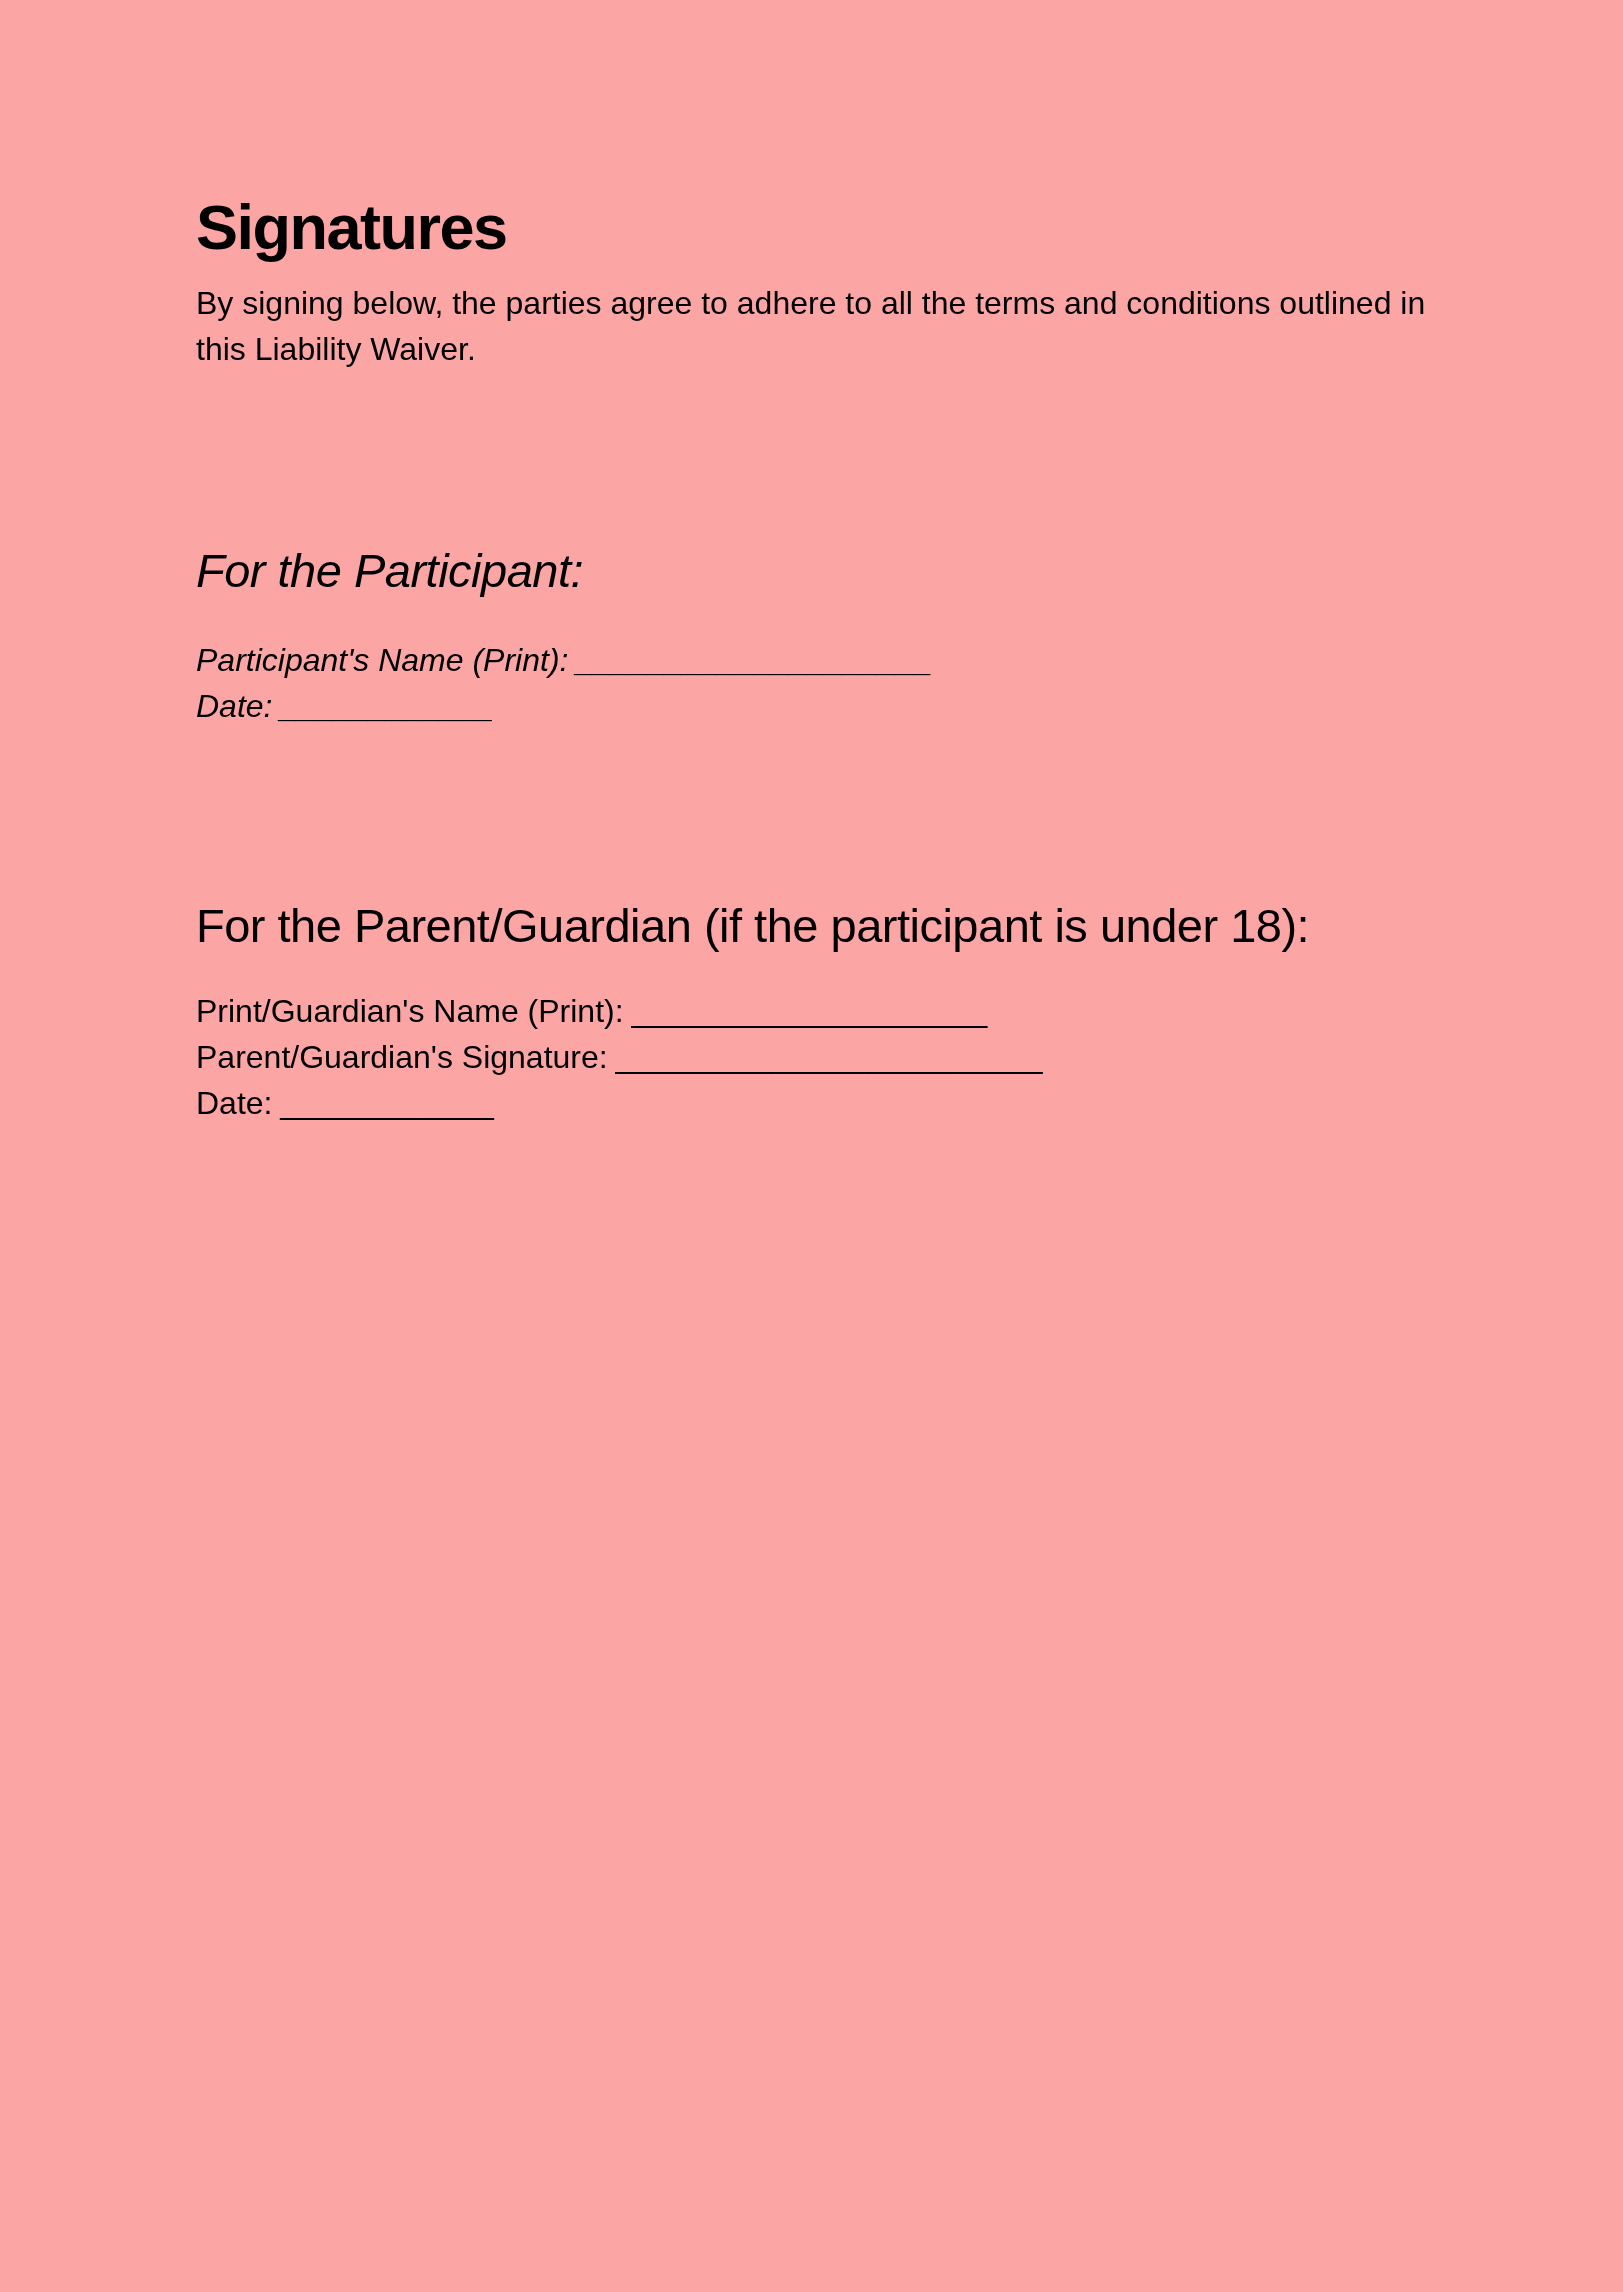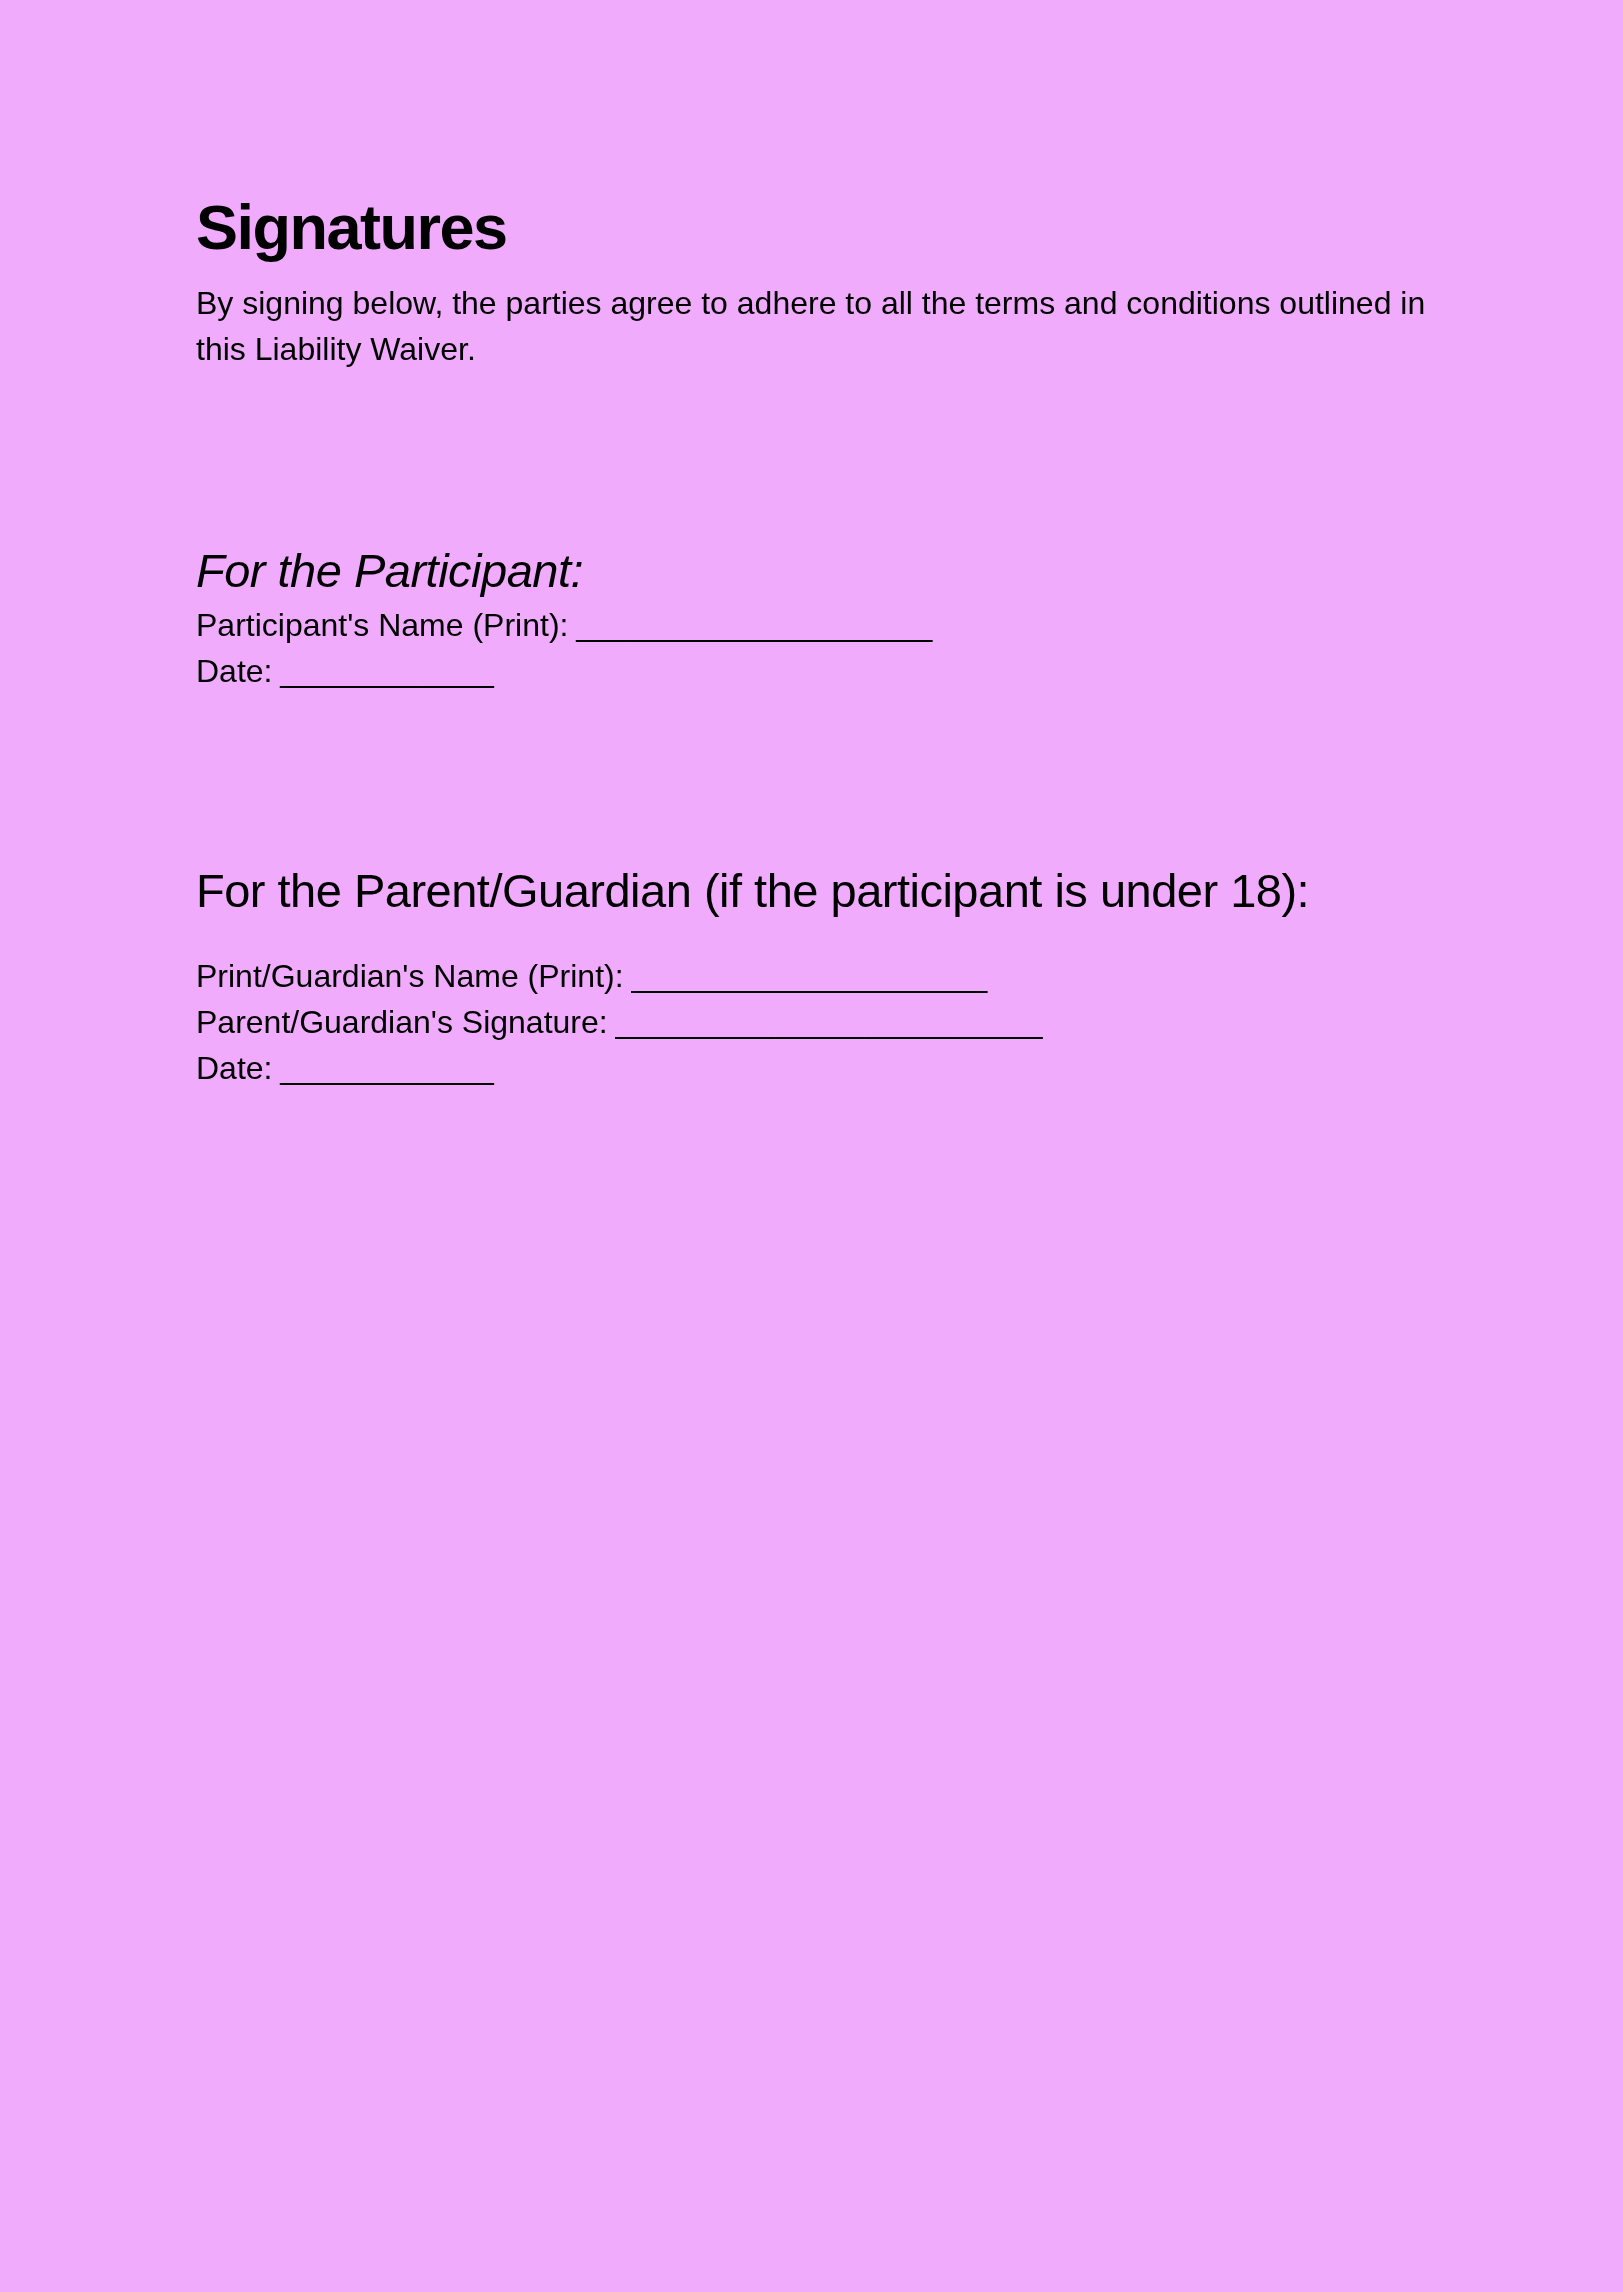--- a/index.html
+++ b/index.html
@@ -12,21 +12,21 @@
     height: 2293px;
     font-family: "Liberation Sans", sans-serif;
     color: #000000;
     overflow: hidden;
   }
   .page {
     box-sizing: border-box;
     width: 1623px;
     height: 2293px;
     padding: 188px 196px 0 196px;
-    background: #f0abfc;
+    background: #fca5a5;
   }
   .doc-title {
     margin: 0;
     font-size: 63px;
     font-weight: 700;
     line-height: 78px;
     letter-spacing: -1.5px;
     white-space: nowrap;
   }
   .intro {
@@ -50,20 +50,22 @@
   }
   .section-heading.parent {
     margin-top: 165px;
   }
   .fields {
     margin: 0;
     font-size: 32px;
     line-height: 46px;
   }
   .fields.participant-fields {
+    margin-top: 35px;
+    font-style: italic;
   }
   .fields.parent-fields {
     margin-top: 31px;
   }
   .field-row {
     white-space: nowrap;
   }
   .blank {
     margin-left: 7.8px;
     letter-spacing: 0;

